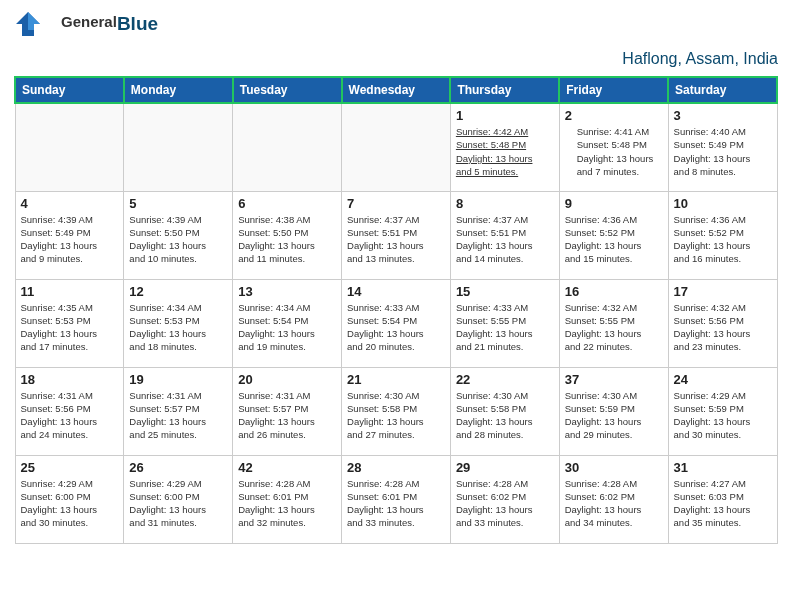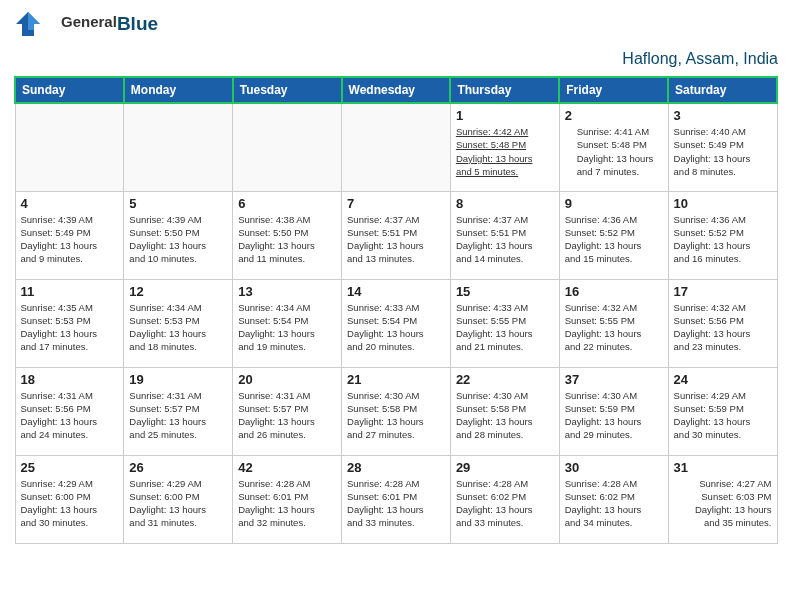--- a/index.html
+++ b/index.html
@@ -349,21 +349,21 @@
           </td>
           <td>
             <div class="day-number">30</div>
             <div class="day-info" style="white-space: pre-line;">Sunrise: 4:28 AM
 Sunset: 6:02 PM
 Daylight: 13 hours
 and 34 minutes.</div>
           </td>
           <td>
             <div class="day-number">31</div>
-            <div class="day-info" style="white-space: pre-line; text-align: right;">Sunrise: 4:27 AM
+            <div class="day-info" style="white-space: pre-line;">Sunrise: 4:27 AM
 Sunset: 6:03 PM
 Daylight: 13 hours
 and 35 minutes.</div>
           </td>
         </tr>
       </tbody>
   </table>
 </div>
 
 </body></html>

